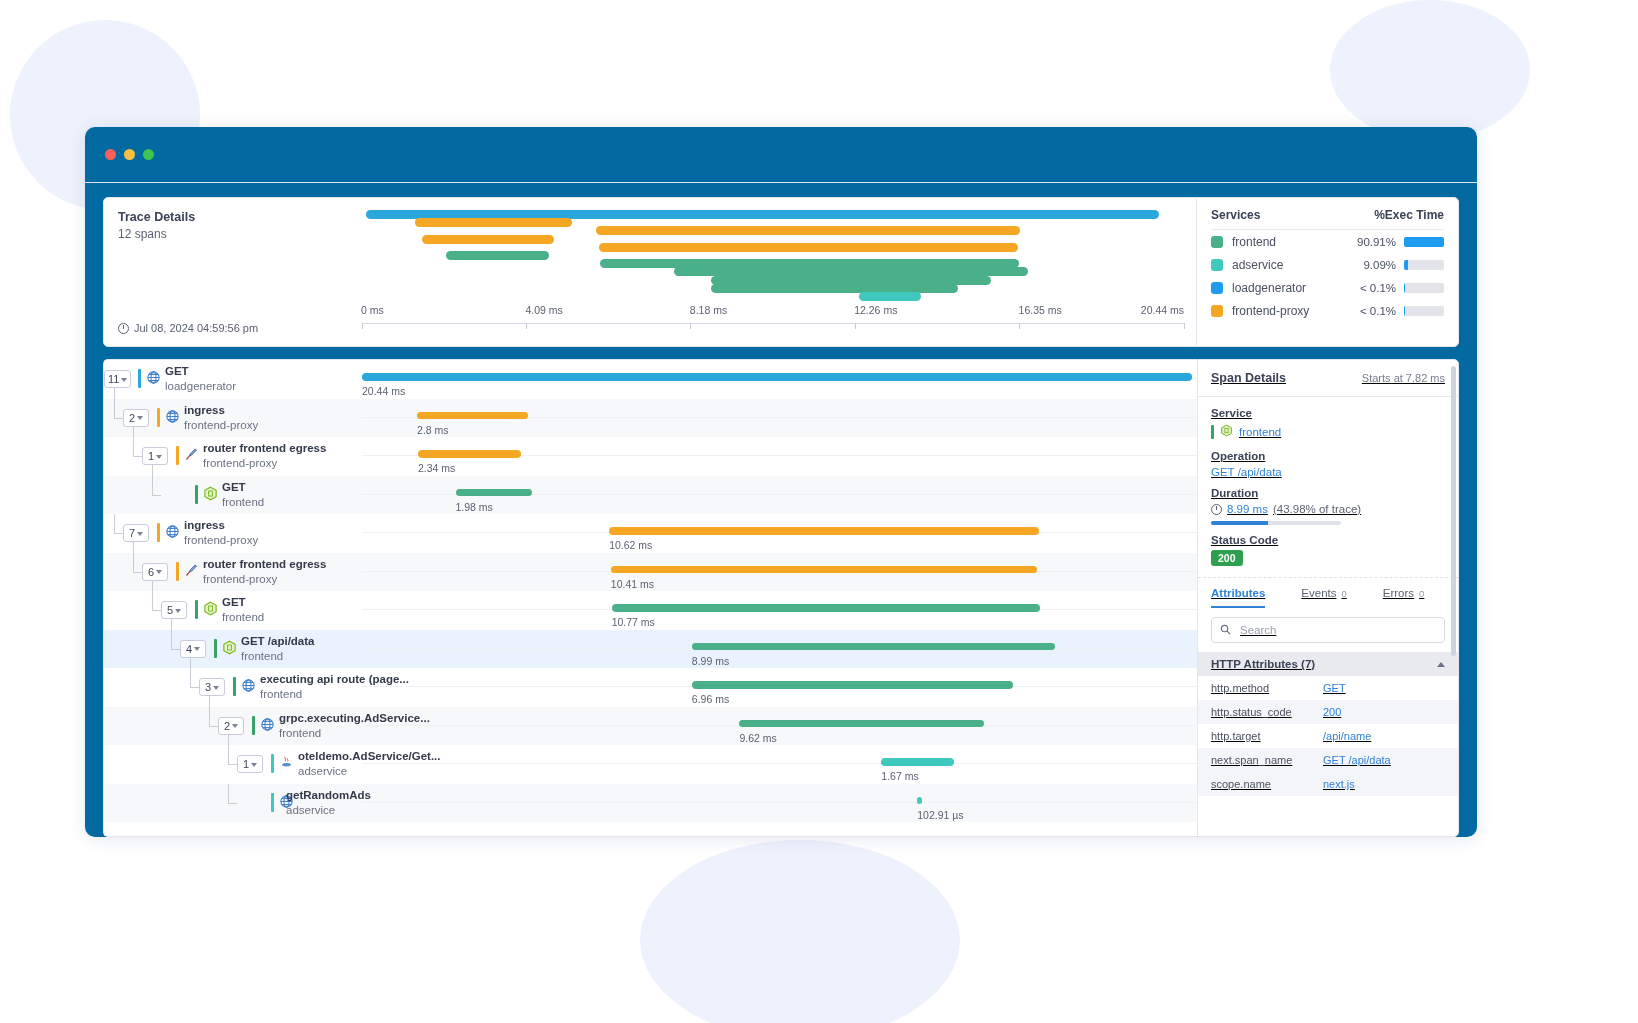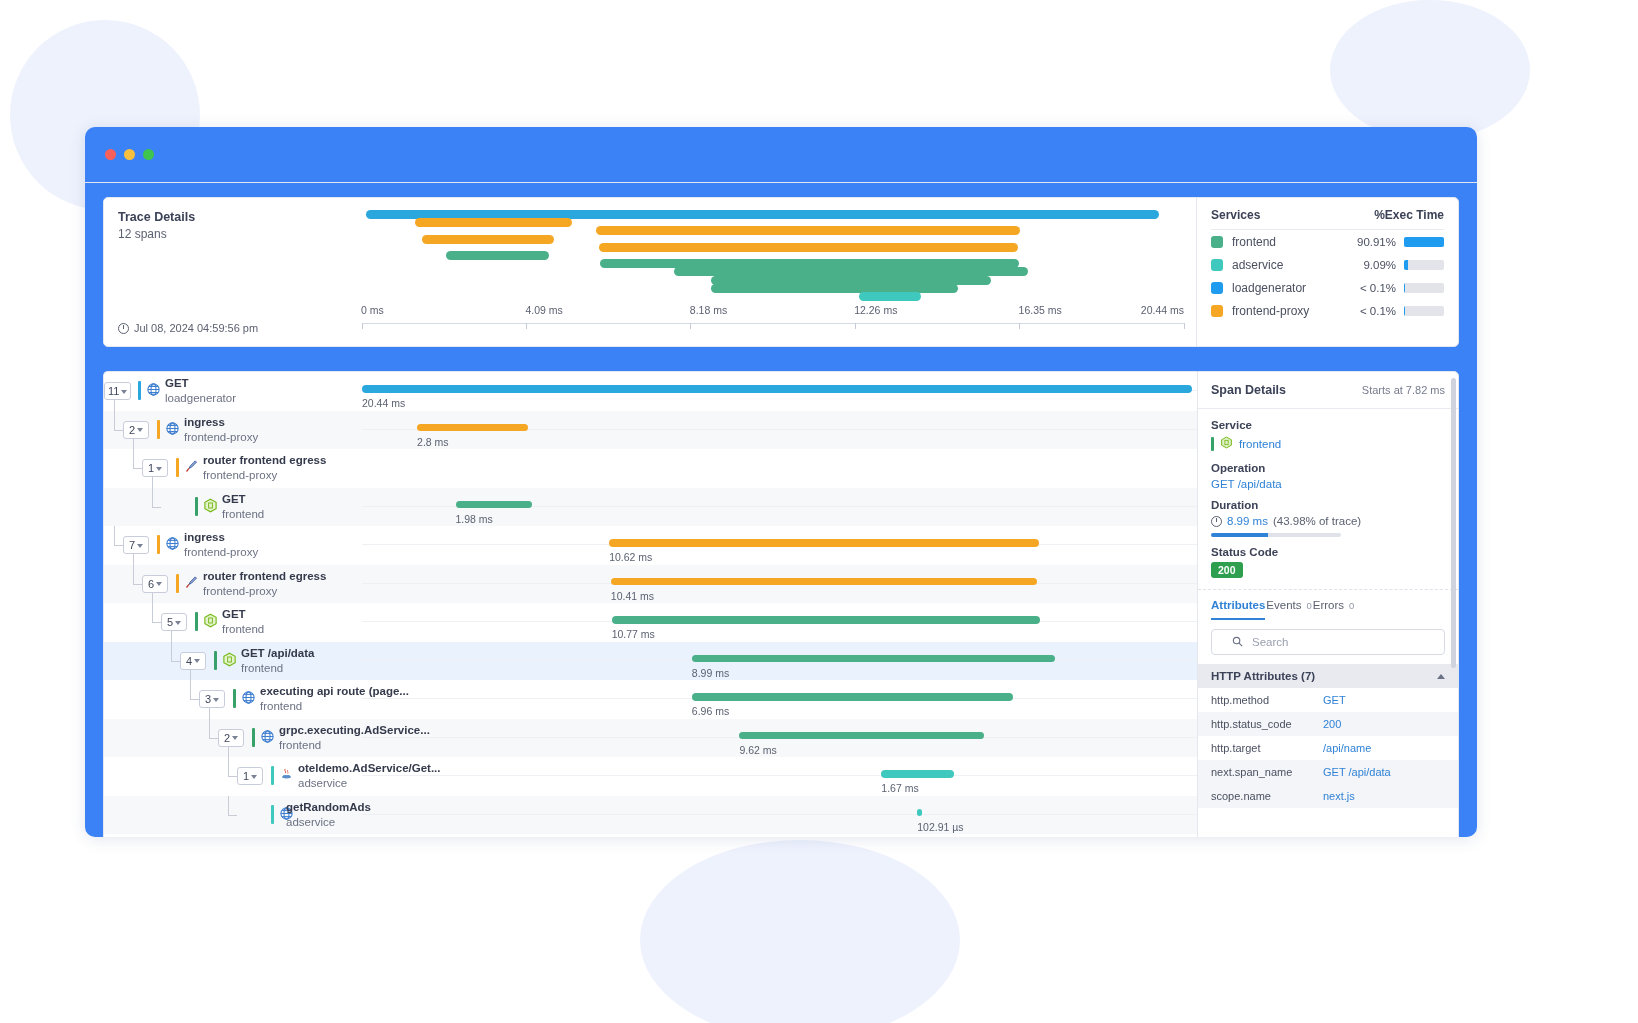--- a/index.html
+++ b/index.html
@@ -18,21 +18,21 @@
     background: #eef2fd; z-index: 0;
   }
   .blob.b1 { left: 10px;  top: 20px;   width: 190px; height: 190px; }
   .blob.b2 { left: 1330px; top: 0px;   width: 200px; height: 140px; }
   .blob.b3 { left: 640px; top: 840px;  width: 320px; height: 200px; }
 
   
   .window {
     position: absolute; left: 85px; top: 127px;
     width: 1392px; height: 710px;
-    background: #3b82f6;
+    background: #0369a1;
     border-radius: 10px;
     box-shadow: 0 2px 16px rgba(40,60,120,.13);
     z-index: 3; overflow: hidden;
   }
   .window::after {
     content:""; position:absolute; right:-6px; top:6px; bottom:-6px; width:6px;
     background: repeating-linear-gradient(0deg,#2540e8 0px,#2540e8 3px,#7f93f2 3px,#7f93f2 6px);
   }
   .titlebar {
     height: 56px; border-bottom: 1px solid #e3e6ef;
@@ -72,21 +72,21 @@
   .svc-head { display: flex; justify-content: space-between; font-size: 12px; font-weight: bold; color: #3c4257;
               padding-bottom: 7px; border-bottom: 1px solid #e9ebf1; }
   .svc-row { display: flex; align-items: center; font-size: 12px; color: #4a5061; padding: 4.5px 0; }
   .svc-sw { width: 12px; height: 12px; border-radius: 3px; margin-right: 9px; flex: none; }
   .svc-name { flex: 1; }
   .svc-pct { width: 52px; text-align: right; font-size: 11.5px; color: #4a5061; }
   .svc-bar { width: 40px; height: 10px; background: #e2e4ea; border-radius: 2px; margin-left: 8px; position: relative; overflow: hidden; }
   .svc-bar > i { position: absolute; left: 0; top: 0; bottom: 0; display: block; background: #1f9cf0; }
 
   
-  .main { display: flex; margin-top: 24px; height: 478px; }
+  .main { display: flex; margin-top: 12px; height: 478px; text-decoration: underline; }
   .tree-pane { flex: 1; border: 1px solid #e4e7ee; border-right: none; border-radius: 5px 0 0 5px;
                overflow: hidden; position: relative; background: #fff; }
   .details-pane { width: 262px; border: 1px solid #e4e7ee; border-radius: 0 5px 5px 0;
                   background: #fff; position: relative; overflow: hidden; }
 
   
   .span-row { position: relative; height: 38.5px; display: flex; align-items: center; }
   .span-row.alt { background: #f7f8fa; }
   .span-row.sel { background: #eaf2fd; }
   .span-row + .span-row .lbl-wrap::before {
@@ -128,28 +128,28 @@
   .dp-service .tickmark2 { width: 3px; height: 14px; background: #38a169; border-radius: 1px; }
   .dp-link { font-size: 11.5px; color: #2f82d6; }
   .dp-val { font-size: 11.5px; color: #2f82d6; margin-top: 4px; }
   .dp-dur { display: flex; align-items: center; gap: 5px; margin-top: 4px; font-size: 11.5px; }
   .dp-dur .muted { color: #5b6171; }
   .dur-bar { margin-top: 6px; height: 4px; border-radius: 2px; background: #dfe2e9; position: relative; overflow: hidden; width: 130px; }
   .dur-bar > i { position: absolute; left:0; top:0; bottom:0; background: #2f82d6; }
   .badge { display: inline-block; margin-top: 4px; background: #2e9e4f; color: #fff;
            font-size: 10.5px; font-weight: bold; padding: 2px 7px; border-radius: 3px; }
 
-  .tabs { display: flex; gap: 1px; padding: 9px 13px 0 13px; border-top: 1px dashed #dfe2ea; margin-top: 11px; }
+  .tabs { display: flex; gap: 36px; padding: 9px 13px 0 13px; border-top: 1px dashed #dfe2ea; margin-top: 11px; }
   .tab { font-size: 11.5px; color: #5b6171; padding-bottom: 7px; display: flex; align-items: baseline; gap: 5px; }
   .tab.active { color: #2f82d6; font-weight: bold; border-bottom: 2px solid #2f82d6; }
   .tab .cnt { font-size: 9.5px; color: #9099ab; }
 
   .search-wrap { padding: 9px 13px; }
   .search {
-    display: flex; align-items: center; gap: 7px; height: 26px; padding: 0 20px;
+    display: flex; align-items: center; gap: 7px; height: 26px; padding: 0 8px;
     border: 1px solid #d7dae3; border-radius: 4px; background: #fff;
   }
   .search input {
     border: none; outline: none; font-size: 11.5px; color: #3c4257;
     font-family: "Liberation Sans", sans-serif; width: 100%; background: transparent;
   }
   .search input::placeholder { color: #9aa0b0; }
 
   .attr-head { background: #e8eaf0; font-size: 11.5px; font-weight: bold; color: #3c4257;
                padding: 6px 13px; display: flex; justify-content: space-between; align-items: center; }
@@ -333,20 +333,25 @@
                   <div class="tickmark" style="left: 72px; background: rgb(245, 166, 35);"></div>
                   <div class="svc-ic" style="left: 80px;"><svg width="15" height="15" viewBox="0 0 24 24">
                       <path d="M18 3l-8 8-2 4 4-2 8-8z" fill="#8fa8d8" stroke="#3f5a9a" stroke-width="1.4"></path>
                       <path d="M8 15l-4 5" stroke="#c0392b" stroke-width="2"></path>
                     </svg></div>
                   <div class="txt" style="left: 99px;">
                     <div class="op">router frontend egress</div>
                     <div class="svcl">frontend-proxy</div>
                   </div>
                 </div>
+                <div class="bar-area">
+                  <div class="guide"></div>
+                  <div class="bar" style="left: 6.7%; width: 12.4%; background: rgb(245, 166, 35);"></div>
+                  <div class="bar-lbl" style="left: 6.7%;">2.34 ms</div>
+                </div>
               </div>
               <div class="span-row alt">
                 <div class="lbl-wrap">
                   <div class="connector" style="left: 48px; top: 0px; height: 19px;"></div>
                   <div class="connector h" style="left: 48px; top: 19px; width: 9px;"></div>
                   <div class="tickmark" style="left: 91px; background: rgb(56, 161, 105);"></div>
                   <div class="svc-ic" style="left: 99px;"><svg width="15" height="15" viewBox="0 0 24 24">
                       <polygon points="12,2 21,7 21,17 12,22 3,17 3,7" fill="#e4f3cd" stroke="#74b816" stroke-width="1.8"></polygon>
                       <rect x="9" y="8" width="6" height="8" fill="none" stroke="#74b816" stroke-width="1.5"></rect>
                     </svg></div>

